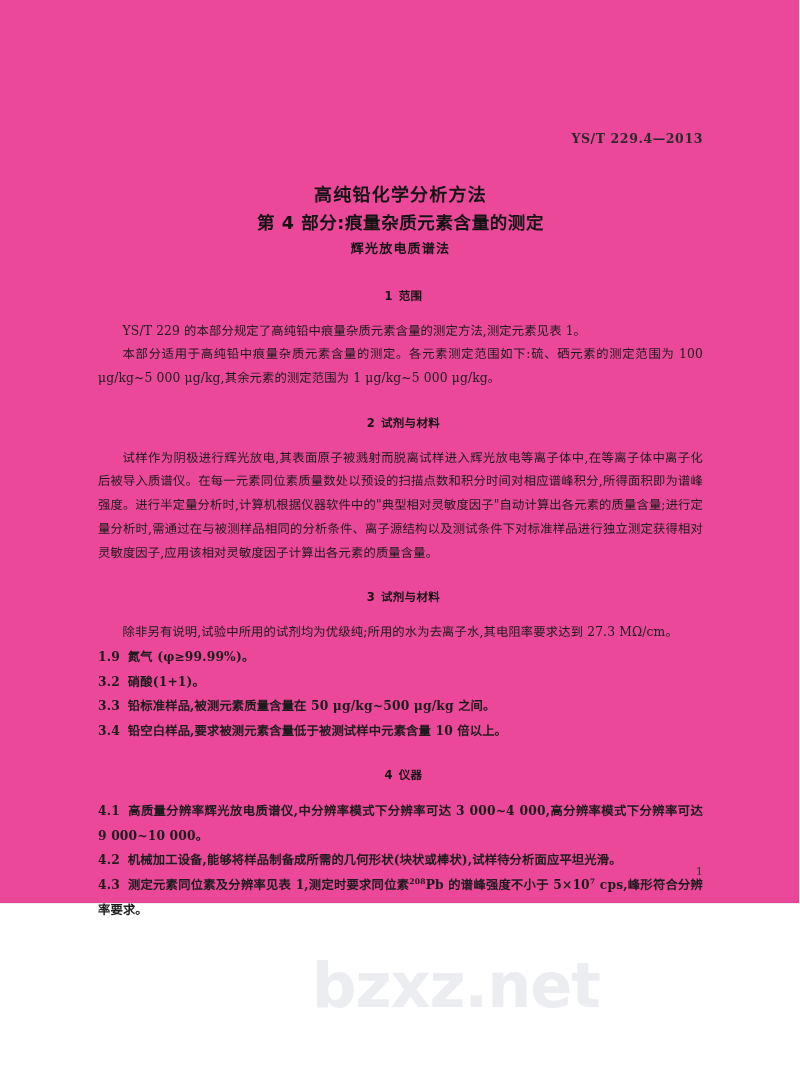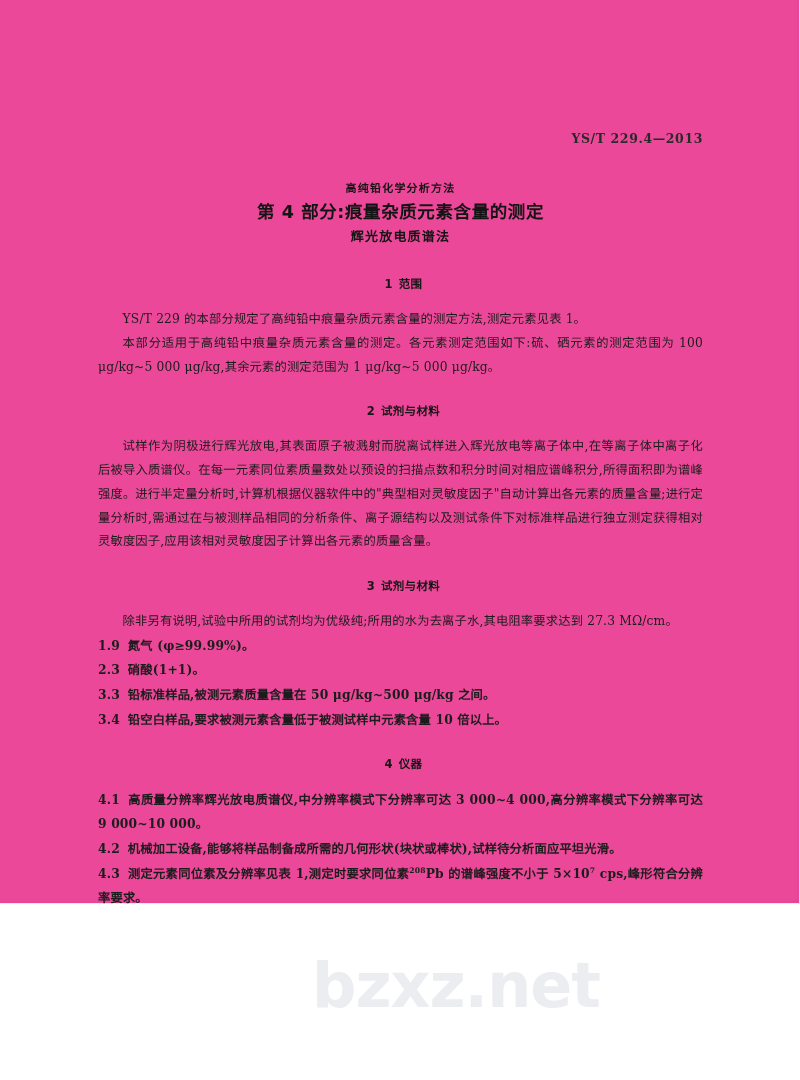--- a/index.html
+++ b/index.html
@@ -66,21 +66,21 @@
   }
 
   
   #title-block {
     margin-top: 34px;
     text-align: center;
     font-family: "DejaVu Sans", "Liberation Sans", sans-serif;
     font-weight: 700;
     color: #141414;
   }
-  .title-line-1 { font-size: 11px; letter-spacing: 1.2px; line-height: 1.62; }
+  .title-line-1 { font-size: 18px; letter-spacing: 1.2px; line-height: 1.62; }
   .title-line-2 { font-size: 17.5px; letter-spacing: 0.6px; line-height: 1.62; }
   .title-line-3 { font-size: 13px; letter-spacing: 1.2px; line-height: 1.62; }
 
   
   .clause-heading {
     font-family: "DejaVu Sans", "Liberation Sans", sans-serif;
     font-weight: 700;
     font-size: 11.5px;
     color: #161616;
     letter-spacing: 0.3px;
@@ -168,21 +168,21 @@
     <div class="clause-heading">
       <span class="num">3</span><span>试剂与材料</span>
     </div>
     <div class="gap-after-head"></div>
     <div class="para indent">除非另有说明,试验中所用的试剂均为优级纯;所用的水为去离子水,其电阻率要求达到 27.3 MΩ/cm。</div>
 
     <div class="item">
       <span class="idx">1.9</span><span class="body">氮气 (φ≥99.99%)。</span>
     </div>
     <div class="item">
-      <span class="idx">2.3</span><span class="body">硝酸(1+1)。</span>
+      <span class="idx">3.2</span><span class="body">硝酸(1+1)。</span>
     </div>
     <div class="item">
       <span class="idx">3.3</span><span class="body">铅标准样品,被测元素质量含量在 50 μg/kg~500 μg/kg 之间。</span>
     </div>
     <div class="item">
       <span class="idx">3.4</span><span class="body">铅空白样品,要求被测元素含量低于被测试样中元素含量 10 倍以上。</span>
     </div>
 
     <div class="gap-h2"></div>
     <div class="clause-heading">

